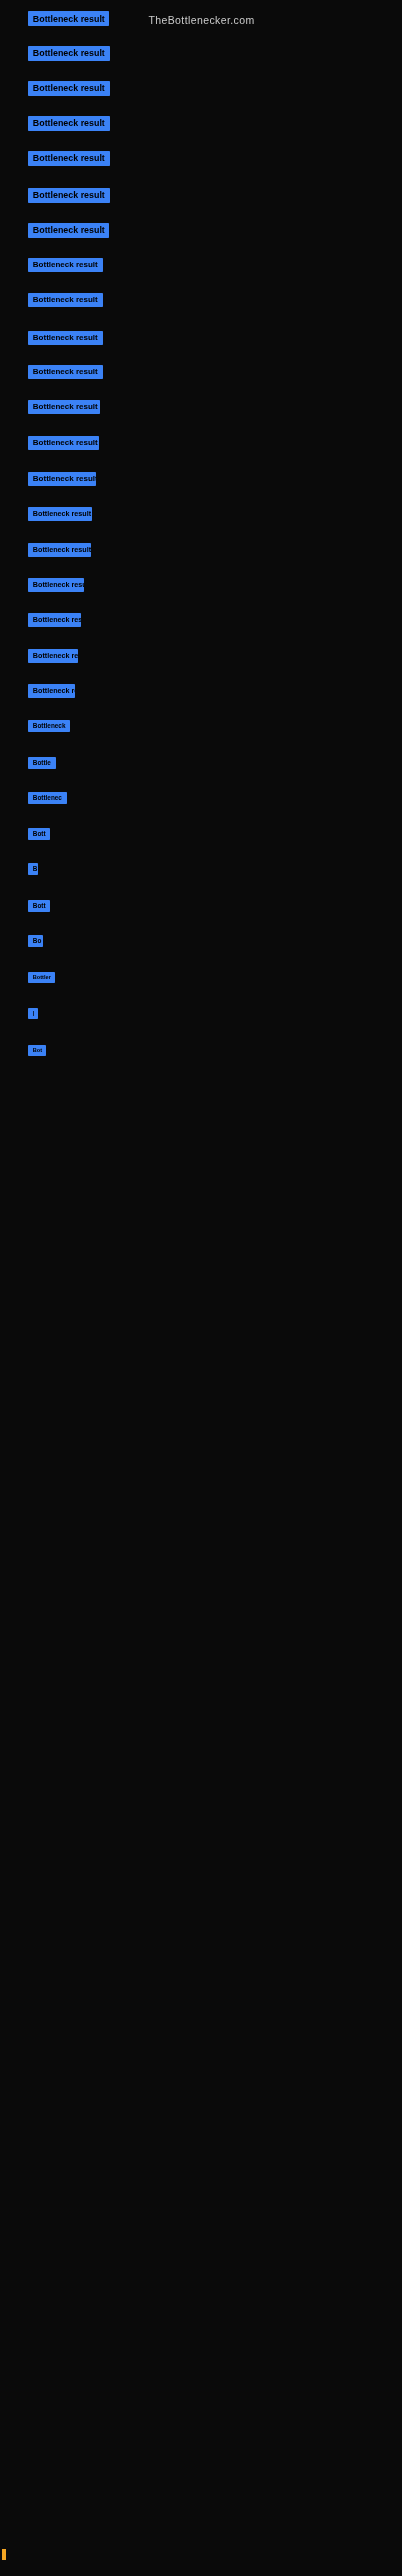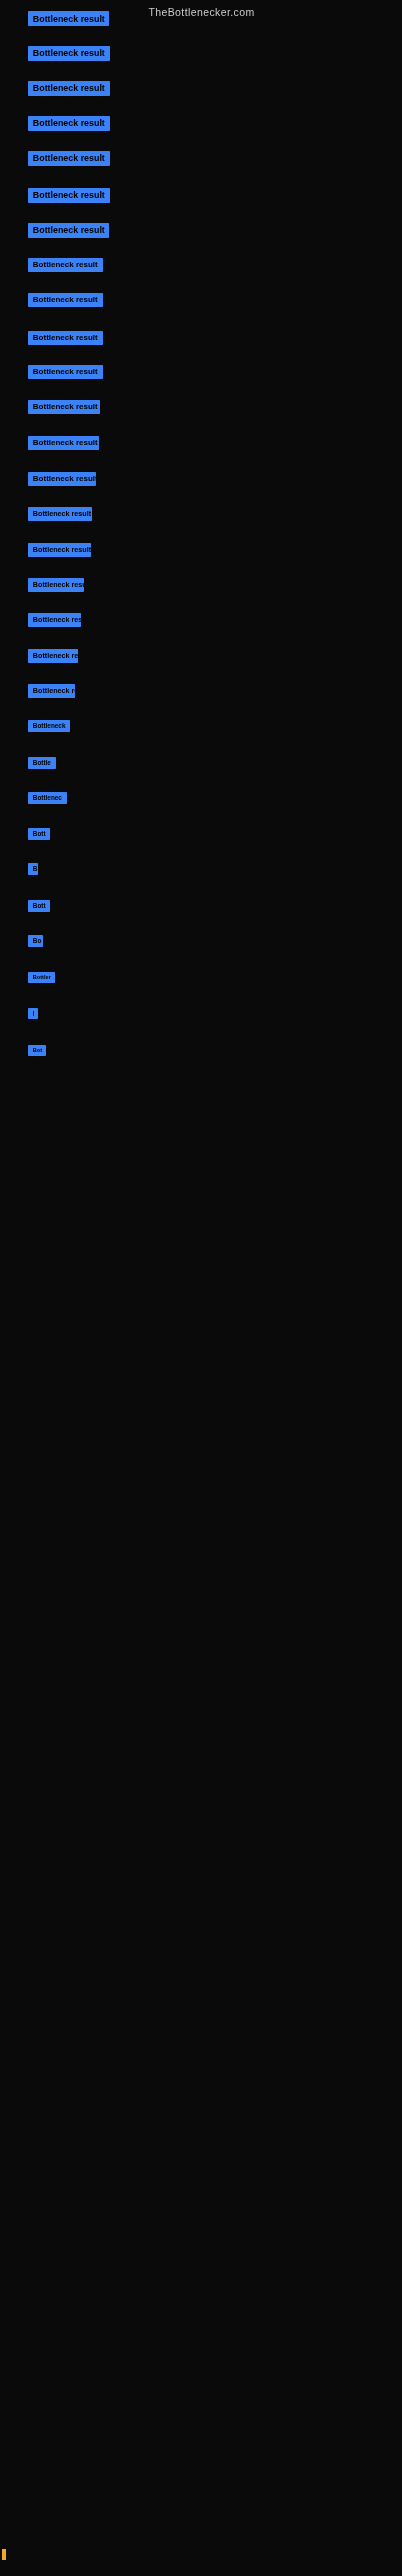--- a/index.html
+++ b/index.html
@@ -13,20 +13,21 @@
       min-height: 2576px;
       font-family: Arial, sans-serif;
       position: relative;
     }
     .site-title {
       text-align: center;
       color: #cccccc;
       font-size: 10.5px;
       padding: 6px 0;
       letter-spacing: 0.4px;
+      margin-top: 8px;
     }
     .bottleneck-badge {
       background-color: #3b82f6;
       color: #000000;
       font-size: 8.9px;
       font-weight: bold;
       padding: 2.4px 4.8px;
       display: inline-block;
       white-space: nowrap;
       border-radius: 0.8px;

